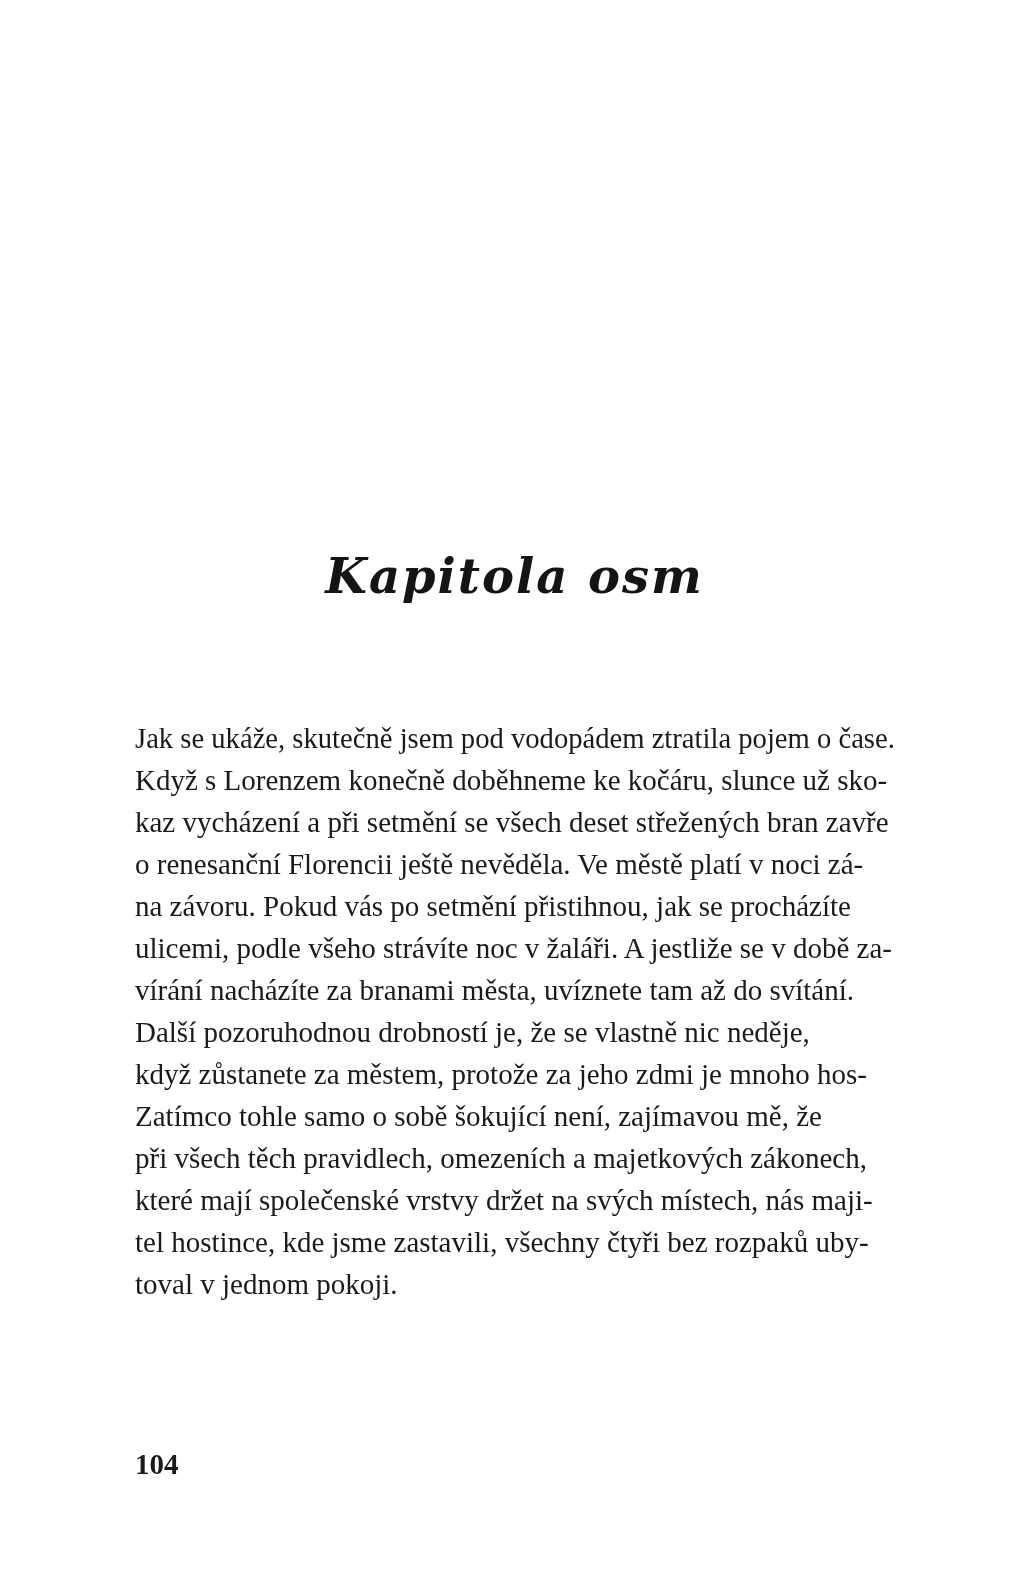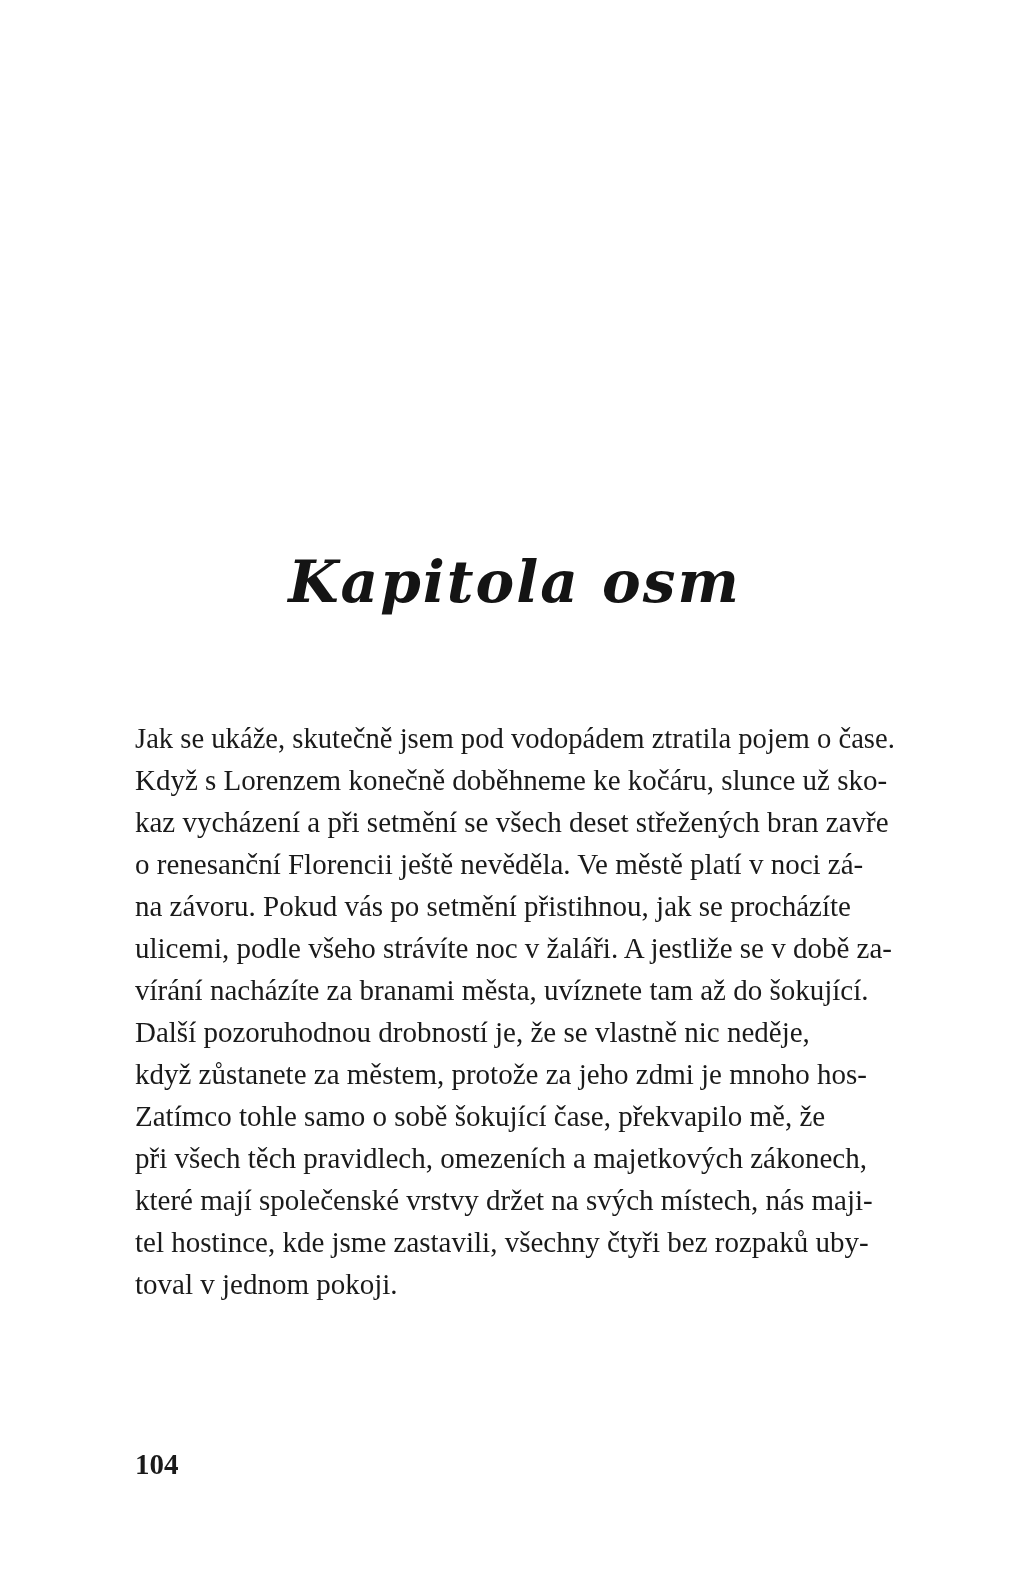--- a/index.html
+++ b/index.html
@@ -19,21 +19,21 @@
   }
   .chapter-heading {
     position: absolute;
     top: 548px;
     left: 0;
     width: 100%;
     text-align: center;
     font-family: "DejaVu Serif", serif;
     font-style: italic;
     font-weight: 600;
-    font-size: 58px;
+    font-size: 48px;
     line-height: 1.2;
     letter-spacing: 2px;
     color: #141414;
   }
   .body-text {
     position: absolute;
     top: 717px;
     left: 135px;
     width: 760px;
   }
@@ -69,27 +69,27 @@
 
   <div class="body-text">
 
     <div>
       <div class="line" style="transform: scaleX(0.987013);">Jak se ukáže, skutečně jsem pod vodopádem ztratila pojem o čase.</div>
       <div class="line">Když s Lorenzem konečně doběhneme ke kočáru, slunce už sko-</div>
       <div class="line">kaz vycházení a při setmění se všech deset střežených bran zavře</div>
       <div class="line">o renesanční Florencii ještě nevěděla. Ve městě platí v noci zá-</div>
       <div class="line">na závoru. Pokud vás po setmění přistihnou, jak se procházíte</div>
       <div class="line">ulicemi, podle všeho strávíte noc v žaláři. A jestliže se v době za-</div>
-      <div class="line last">vírání nacházíte za branami města, uvíznete tam až do šokující.</div>
+      <div class="line last">vírání nacházíte za branami města, uvíznete tam až do svítání.</div>
     </div>
 
     <div>
       <div class="line indent">Další pozoruhodnou drobností je, že se vlastně nic neděje,</div>
       <div class="line">když zůstanete za městem, protože za jeho zdmi je mnoho hos-</div>
-      <div class="line">Zatímco tohle samo o sobě šokující čase, překvapilo mě, že</div>
+      <div class="line">Zatímco tohle samo o sobě šokující není, zajímavou mě, že</div>
       <div class="line">při všech těch pravidlech, omezeních a majetkových zákonech,</div>
       <div class="line">které mají společenské vrstvy držet na svých místech, nás maji-</div>
       <div class="line">tel hostince, kde jsme zastavili, všechny čtyři bez rozpaků uby-</div>
       <div class="line last">toval v jednom pokoji.</div>
     </div>
 
   </div>
 
   <div class="page-number">104</div>
 

